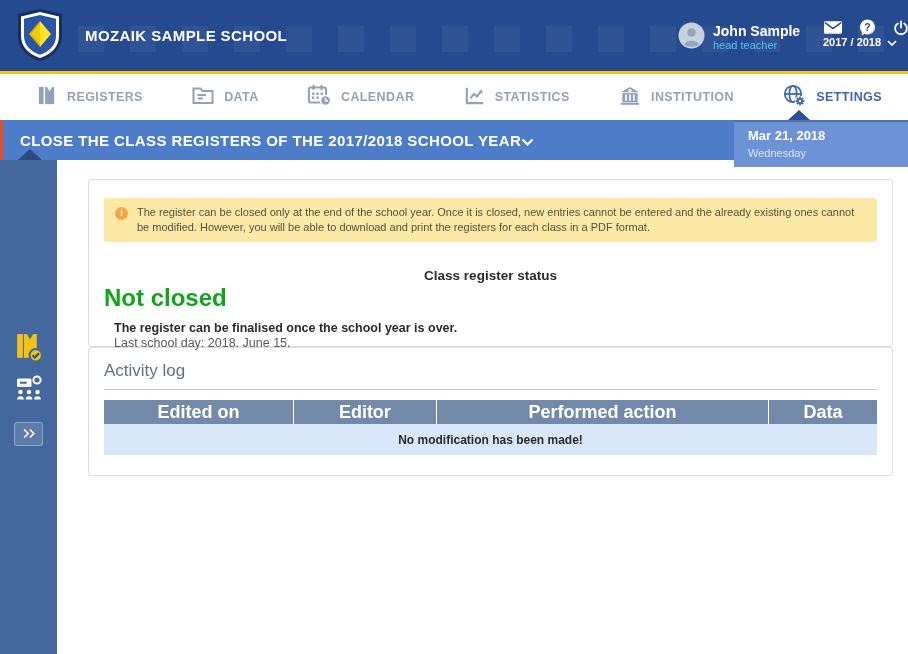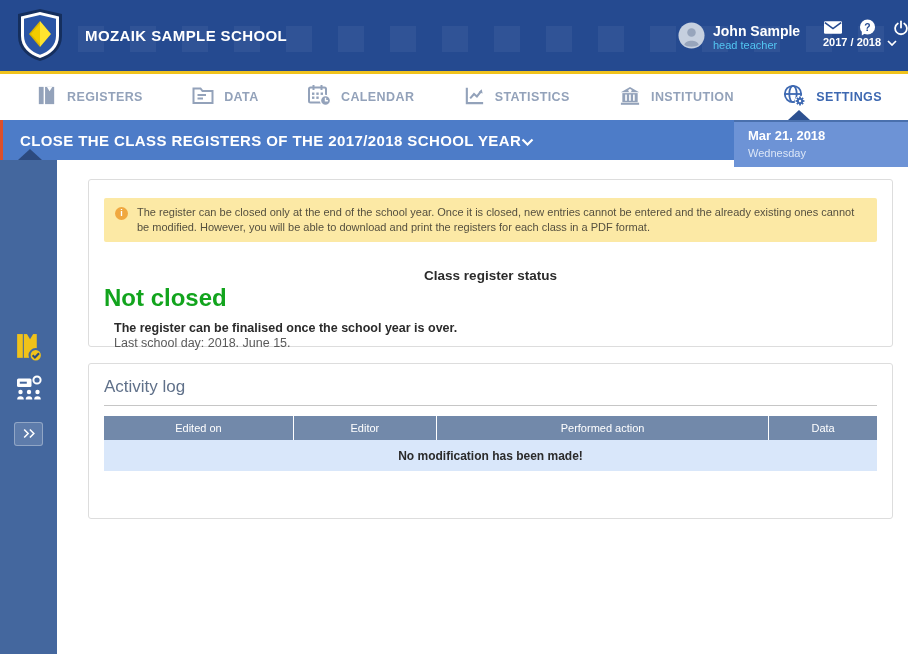--- a/index.html
+++ b/index.html
@@ -63,24 +63,24 @@
   .panel-status { margin-top:19px; height:168px; padding:18px 15px 0; }
   .notice { background:#fce9a5; display:flex; gap:9px; padding:7px 11px; border-radius:2px; }
   .notice-text { color:#55503f; font-size:11px; line-height:15px; }
   .info-badge { flex:0 0 auto; margin-top:2px; width:13px; height:13px; border-radius:50%;
     background:#f0a840; color:#fff; font-size:9px; font-weight:bold; text-align:center; line-height:13px; }
   .status-label { margin-top:26px; text-align:center; color:#2b2b2b; font-size:13.5px; font-weight:bold; }
   .status-value { margin-top:1px; text-align:left; color:#12a41d; font-size:24px; font-weight:bold; }
   .finalise-note { margin:9px 0 0 10px; color:#2b2b2b; font-size:12.5px; font-weight:bold; line-height:15px; }
   .last-day { margin-left:10px; color:#5a5a5a; font-size:12.5px; line-height:15px; }
 
-  .panel-log { margin-top:16px; height:156px; padding:13px 15px 0; }
+  .panel-log { height:129px; padding:13px 15px 0; }
   .log-title { color:#60718a; font-size:17px; padding-bottom:8px; border-bottom:1px solid #c6c6c6; }
   table.log { width:100%; border-collapse:collapse; margin-top:10px; table-layout:fixed; }
-  table.log th { background:#7289aa; color:#fff; font-size:11px; font-weight:normal; height:24px;
+  table.log th { background:#7289aa; color:#fff; font-size:18px; font-weight:bold; height:24px;
     border-left:1px solid #fff; }
   table.log th:first-child { border-left:none; }
   .col-1 { width:24.5%; } .col-2 { width:18.5%; } .col-3 { width:43%; } .col-4 { width:14%; }
   table.log td { background:#d9e7fa; height:31px; text-align:center; color:#2b2b2b;
     font-size:12px; font-weight:bold; }
 </style>
 </head>
 <body>
 
 <div class="screen">

